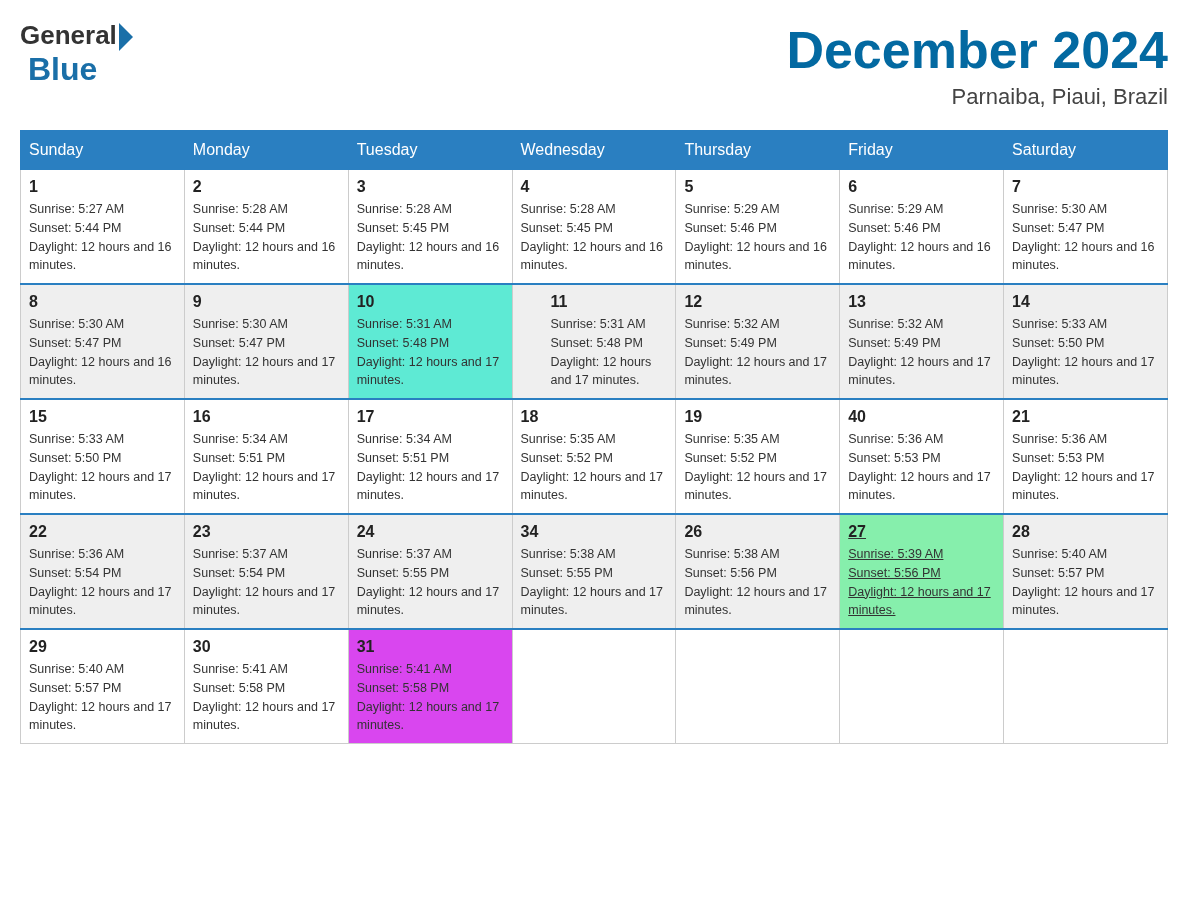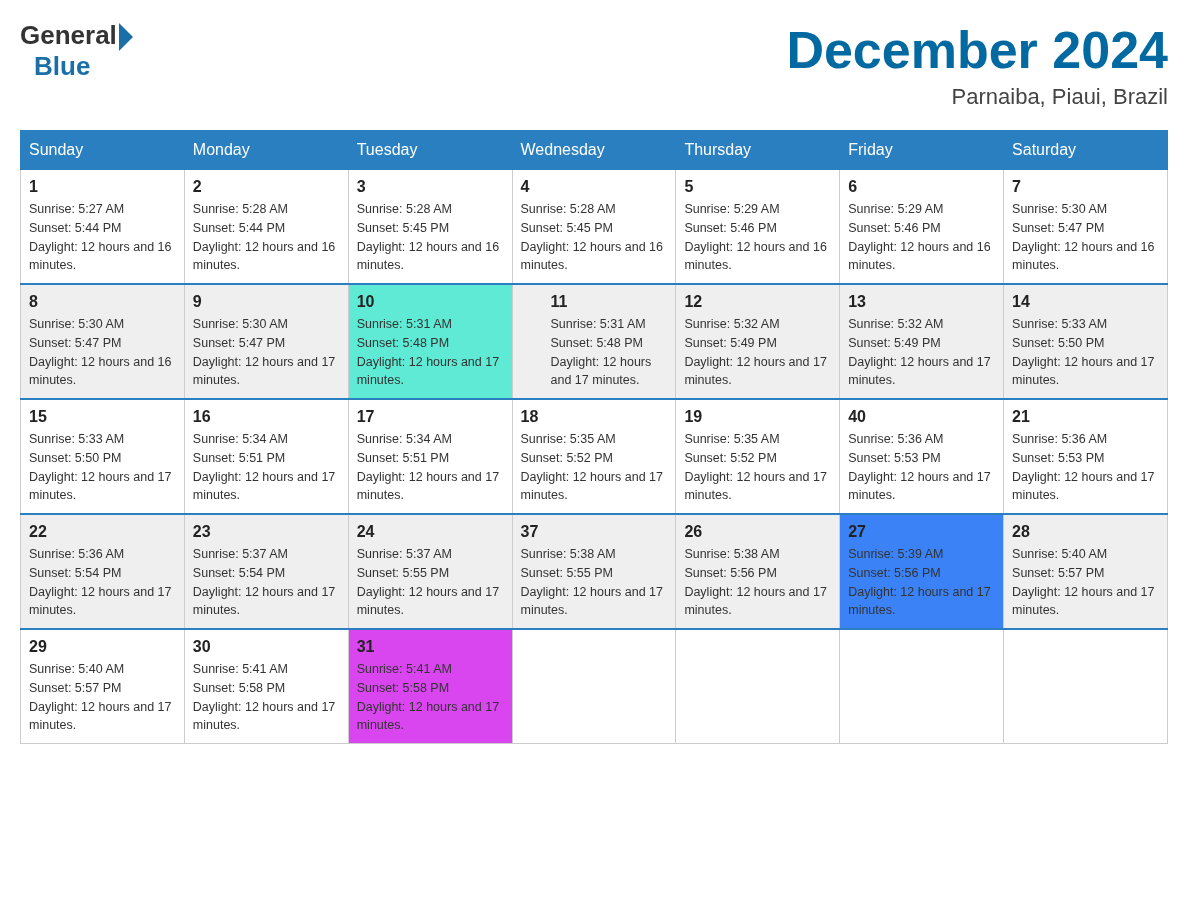--- a/index.html
+++ b/index.html
@@ -33,24 +33,24 @@
     .logo-arrow {
       width: 0;
       height: 0;
       border-left: 14px solid #1a6fa8;
       border-top: 14px solid transparent;
       border-bottom: 14px solid transparent;
       margin-left: 2px;
       margin-top: -4px;
     }
     .logo-text-blue {
-      font-size: 26px;
+      font-size: 32px;
       font-weight: bold;
       color: #1a6fa8;
-      margin-left: 14px;
+      margin-left: 8px;
     }
     .title-section {
       text-align: right;
     }
     .month-title {
       font-size: 52px;
       font-weight: bold;
       color: #0369a1;
     }
     .location {
@@ -332,36 +332,36 @@
       </td>
         <td style="background: rgb(239, 239, 239);">
         <span class="day-number">24</span>
         <div class="day-info">
           Sunrise: 5:37 AM<br>
           Sunset: 5:55 PM<br>
           Daylight: 12 hours and 17 minutes.
         </div>
       </td>
         <td style="background: rgb(239, 239, 239);">
-        <span class="day-number">37</span>
+        <span class="day-number">34</span>
         <div class="day-info">
           Sunrise: 5:38 AM<br>
           Sunset: 5:55 PM<br>
           Daylight: 12 hours and 17 minutes.
         </div>
       </td>
         <td style="background: rgb(239, 239, 239);">
         <span class="day-number">26</span>
         <div class="day-info">
           Sunrise: 5:38 AM<br>
           Sunset: 5:56 PM<br>
           Daylight: 12 hours and 17 minutes.
         </div>
       </td>
-        <td style="background: #3b82f6;">
+        <td style="background: #86efac; text-decoration: underline;">
         <span class="day-number">27</span>
         <div class="day-info">
           Sunrise: 5:39 AM<br>
           Sunset: 5:56 PM<br>
           Daylight: 12 hours and 17 minutes.
         </div>
       </td>
         <td style="background: rgb(239, 239, 239);">
         <span class="day-number">28</span>
         <div class="day-info">

